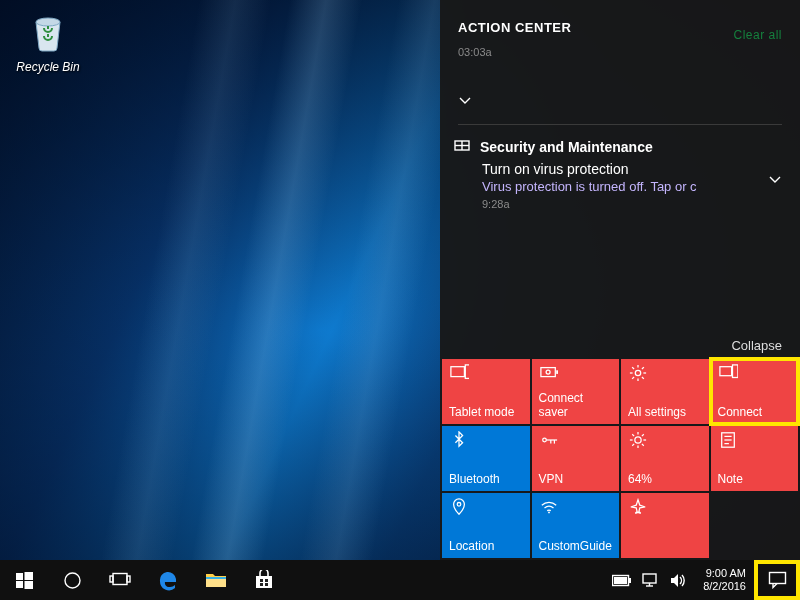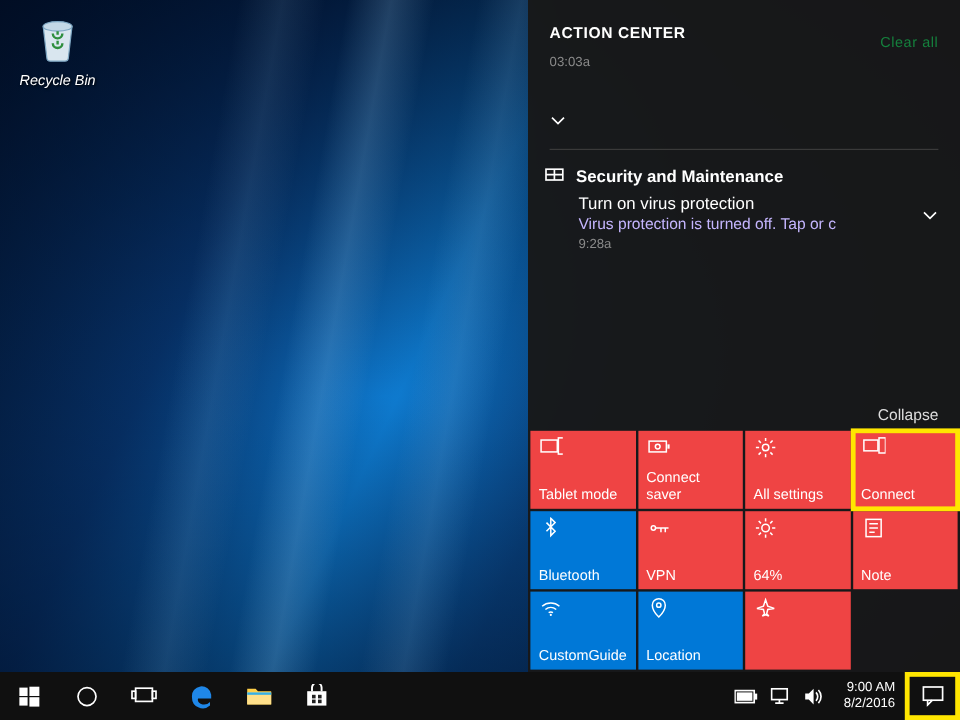--- a/index.html
+++ b/index.html
@@ -228,36 +228,36 @@
               <line x1="6" y1="6" x2="14" y2="6" class="white-stroke"></line>
               <line x1="6" y1="10" x2="14" y2="10" class="white-stroke"></line>
               <line x1="6" y1="14" x2="11" y2="14" class="white-stroke"></line>
             </svg>
           </div>
           <div class="tlabel">Note</div>
         </div>
         <div class="tile on">
           <div class="ticon">
             <svg width="20" height="18" viewBox="0 0 20 20">
+              <path d="M10 1 A6 6 0 0 1 16 7 C16 12 10 18 10 18 C10 18 4 12 4 7 A6 6 0 0 1 10 1 Z" class="white-stroke"></path>
+              <circle cx="10" cy="7" r="2" class="white-stroke"></circle>
+            </svg>
+          </div>
+          <div class="tlabel">Location</div>
+        </div>
+        <div class="tile on">
+          <div class="ticon">
+            <svg width="20" height="18" viewBox="0 0 20 20">
               <path d="M2 8 a12 12 0 0 1 16 0" class="white-stroke"></path>
               <path d="M5 11 a8 8 0 0 1 10 0" class="white-stroke"></path>
               <path d="M8 14 a4 4 0 0 1 4 0" class="white-stroke"></path>
               <circle cx="10" cy="16" r="1" fill="#fff"></circle>
             </svg>
           </div>
           <div class="tlabel">CustomGuide</div>
-        </div>
-        <div class="tile on">
-          <div class="ticon">
-            <svg width="20" height="18" viewBox="0 0 20 20">
-              <path d="M10 1 A6 6 0 0 1 16 7 C16 12 10 18 10 18 C10 18 4 12 4 7 A6 6 0 0 1 10 1 Z" class="white-stroke"></path>
-              <circle cx="10" cy="7" r="2" class="white-stroke"></circle>
-            </svg>
-          </div>
-          <div class="tlabel">Location</div>
         </div>
         <div class="tile">
           <div class="ticon">
             <svg width="20" height="18" viewBox="0 0 20 20">
               <path d="M10 2 L12 8 L18 10 L12 11 L11 15 L13 17 L10 16 L7 17 L9 15 L8 11 L2 10 L8 8 Z" class="white-stroke"></path>
             </svg>
           </div>
           <div class="tlabel"></div>
         </div>
       </div>

